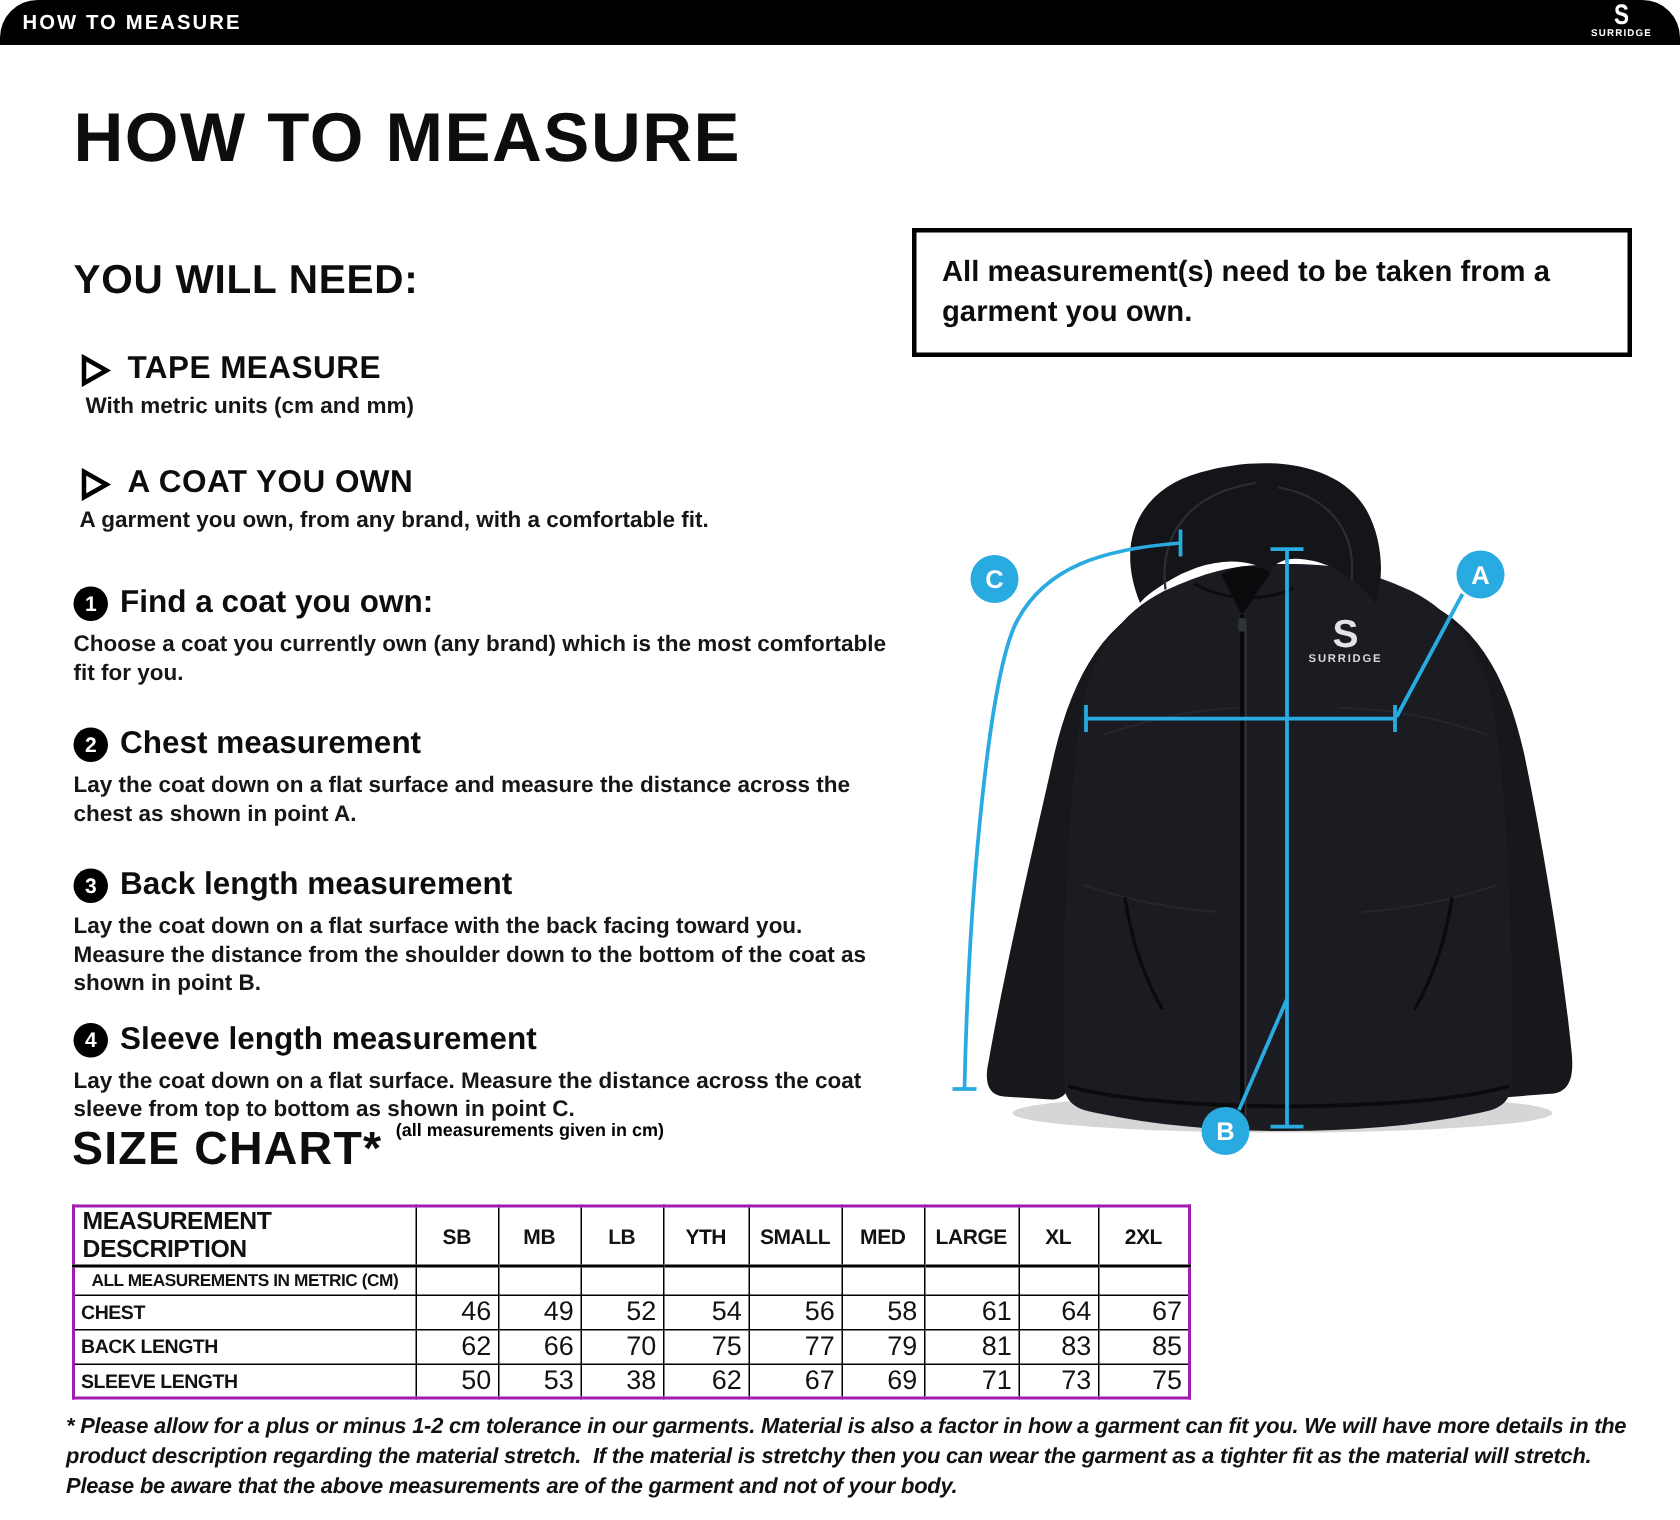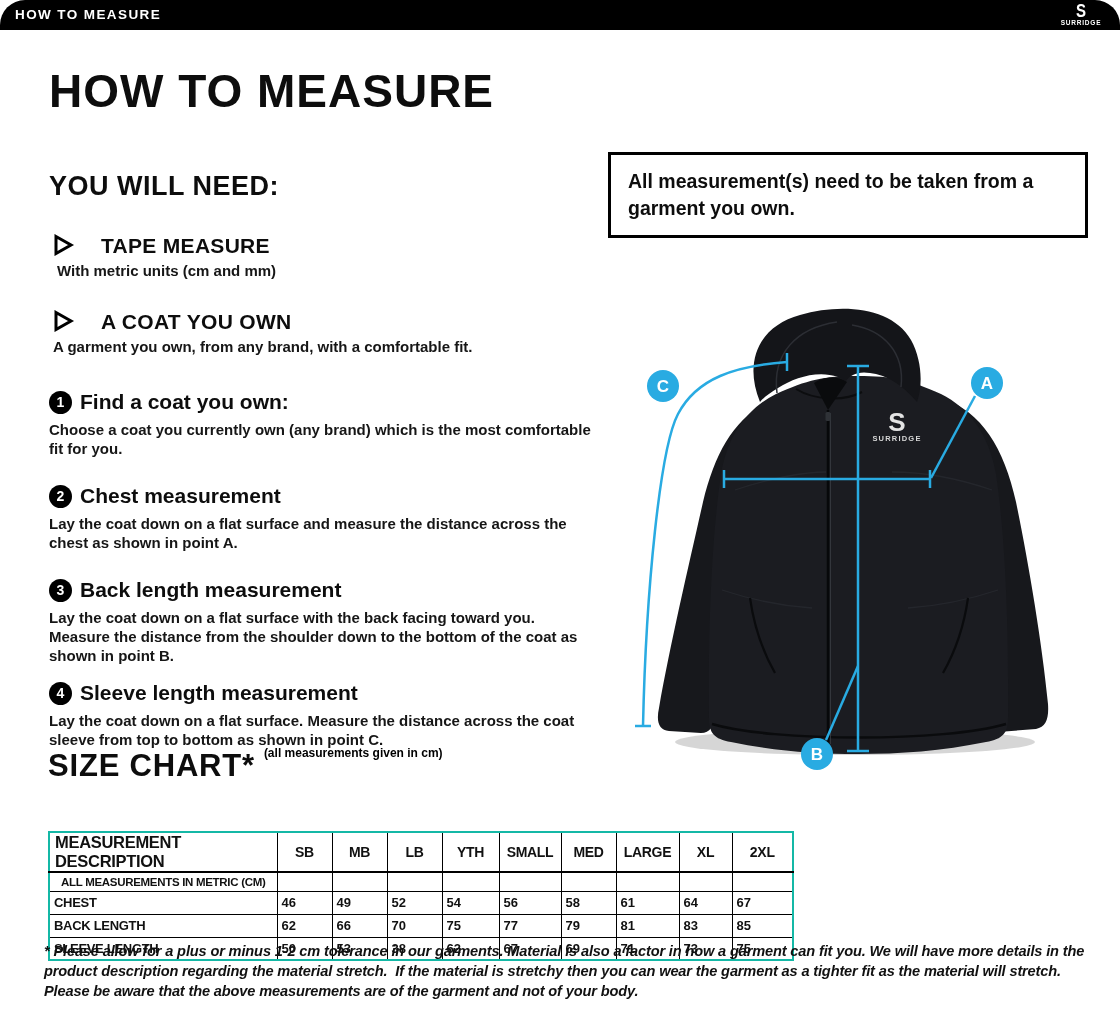--- a/index.html
+++ b/index.html
@@ -28,21 +28,21 @@
   }
   
   .h1 {
     position:absolute; left:49px; top:64px; font-size:46px; font-weight:bold;
     letter-spacing:1px; color:#0d0d0d;
   }
   
   .leftcol { position:absolute; left:49px; top:147px; width:548px; }
   .h2 { font-size:27px; font-weight:bold; letter-spacing:0.5px; color:#0d0d0d; margin-bottom:32px;margin-top:24px; }
   .need-item { margin-bottom:30px; }
-  .need-row { display:flex; align-items:flex-start; gap:26px; padding-left:4px; }
+  .need-row { display:flex; align-items:flex-end; gap:10px; padding-left:4px; }
   .tri-icon { width:22px; height:22px; flex:0 0 auto; }
   .need-label { font-size:21px; font-weight:bold; letter-spacing:0.3px; color:#0d0d0d; }
   .need-desc { font-size:15px; font-weight:bold; color:#161616; margin:3px 0 0 8px; line-height:19px; }
   .step { margin-bottom:26px; }
   .step-head { display:flex; align-items:center; gap:8px; margin-bottom:6px; }
   .badge {
     width:23px; height:23px; border-radius:50%; background:#000; color:#fff;
     display:inline-flex; align-items:center; justify-content:center;
     font-size:14px; font-weight:bold; flex:0 0 auto;
   }
@@ -56,30 +56,30 @@
   }
   .note-text { font-size:19.5px; font-weight:bold; line-height:27px; color:#0d0d0d; }
   
   .diagram { position:absolute; left:600px; top:290px; width:520px; height:490px; }
   
   .sizechart-head { position:absolute; left:48px; top:748px; display:flex; align-items:flex-start; gap:9px; }
   .sc-title { font-size:31px; font-weight:bold; letter-spacing:0.8px; color:#0d0d0d; }
   .sc-sub { font-size:12px; font-weight:bold; color:#000000; position:relative; top:-2px; }
   table.sizes {
     position:absolute; left:48px; top:803px; border-collapse:collapse;
-    border:2px solid #14b8a6; table-layout:fixed; background:#fff;margin-top:28px;
+    border:2px solid #a21caf; table-layout:fixed; background:#fff;
   }
   table.sizes th, table.sizes td { border:1px solid #000; padding:0 4px; }
   table.sizes th {
     height:27px; font-size:14px; font-weight:bold; letter-spacing:-0.3px;
     border-bottom:2px solid #000; text-align:center;
   }
   table.sizes th.first { font-size:16.5px; text-align:left; padding-left:5px; }
   tr.metric td { height:19px; font-size:11.5px; font-weight:bold; letter-spacing:-0.3px; text-align:center; }
-  tr.datarow td { height:23px; font-size:13px; text-align:left;font-weight:bold; }
+  tr.datarow td { height:23px; font-size:18px; text-align:right; }
   tr.datarow td.rowlabel { font-size:13px; font-weight:bold; letter-spacing:-0.3px; text-align:left; }
   
   .footnote {
     position:absolute; left:44px; top:941px; width:1064px;
     font-size:14.6px; font-weight:bold; font-style:italic; line-height:20px;
     color:#111; white-space:pre-wrap; letter-spacing:-0.15px;
   }
 </style>
 </head>
 <body>

